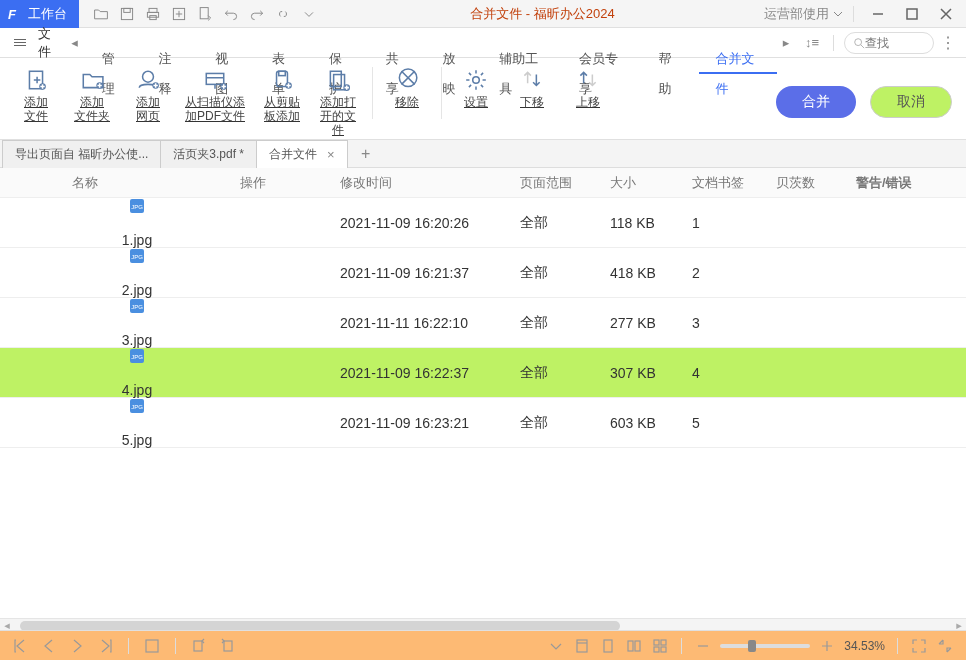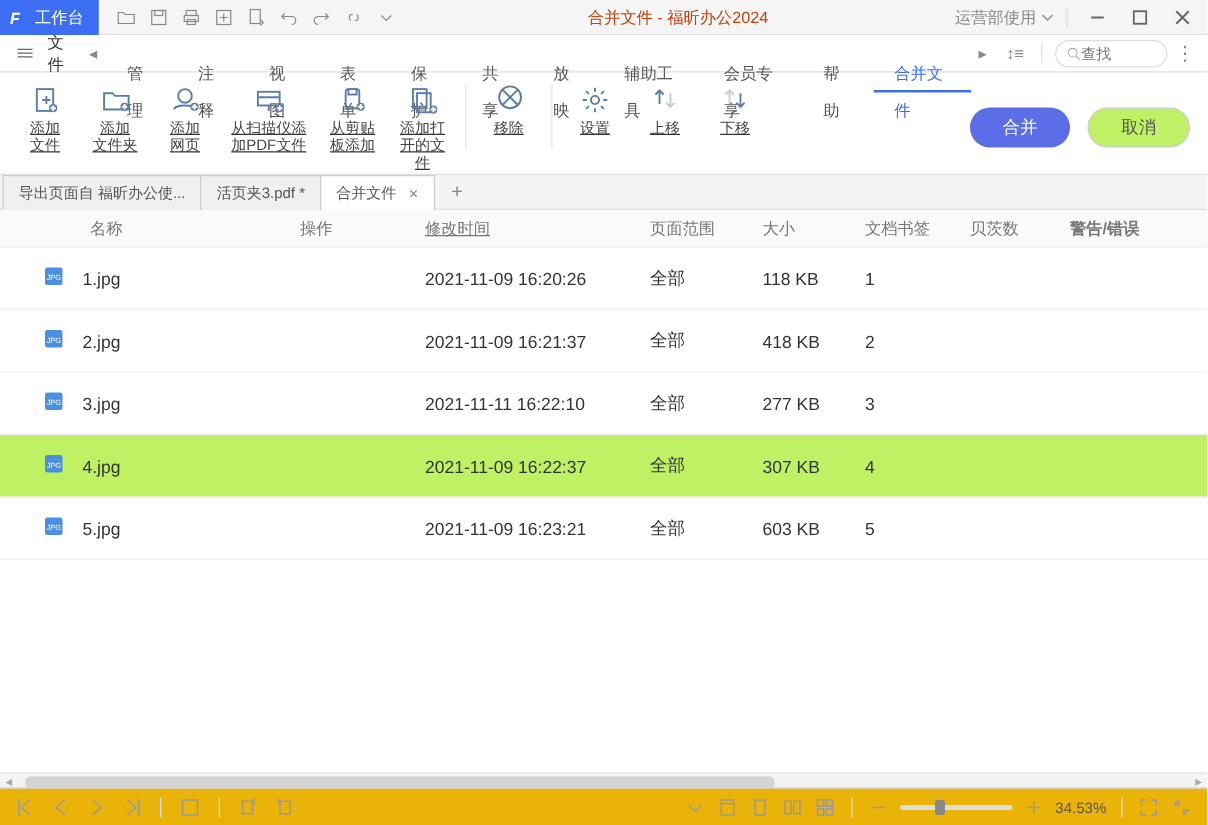--- a/index.html
+++ b/index.html
@@ -56,48 +56,48 @@
   .doctab:first-child { margin-left: 2px; }
   .doctab.active { background: #fff; }
   .doctab .close { margin-left: 10px; color: #888; font-size: 13px; }
   .doctab-text { overflow:hidden; text-overflow:ellipsis; white-space:nowrap; }
   .tab-add { width: 24px; height: 28px; display:flex; align-items:center; justify-content:center; color:#888; cursor:pointer; font-size:16px; margin-left:6px; }
 
   
   .thead { height: 30px; display: flex; align-items: center; background: #fafafa; border-bottom: 1px solid #eee; color:#777; font-size:13px; }
   .col-name   { width: 240px; padding-left: 72px; }
   .col-op     { width: 100px; }
-  .col-time   { width: 180px; text-decoration: underline; }
+  .col-time   { width: 180px; }
   .col-range  { width: 90px; }
   .col-size   { width: 82px; }
   .col-bm     { width: 84px; }
   .col-pages  { width: 80px; }
   .col-warn   { flex:1;font-weight:bold; }
 
   
   .tbody { height: 420px; overflow:auto; }
   .trow { height: 50px; display: flex; align-items: center; border-bottom: 1px solid #eee; color:#333; font-size:14px; }
   .trow.selected { background: #bef264; }
-  .cell-name { width: 240px; display:flex; align-items:center; gap:14px; padding-left:34px; }
+  .cell-name { width: 240px; display:flex; align-items:center; gap:14px; padding-left:34px;flex-direction:column; }
   .file-icon { width:18px; height:18px; }
   .cell-op { width:100px; }
   .cell-time { width:180px; }
   .cell-range { width:90px; }
   .cell-size { width:82px; }
   .cell-bm { width:84px; }
   .cell-pages { width:80px; }
   .cell-warn { flex:1; }
 
   
   .hscroll { height: 14px; background:#f4f4f4; border-top:1px solid #e5e5e5; display:flex; align-items:center; }
   .hscroll .thumb { height:10px; background:#d4d4d4; border-radius:5px; margin-left:6px; width:600px; }
   .hscroll .arrow { width:14px; text-align:center; color:#aaa; font-size:11px; }
 
   
-  .statusbar { position:absolute; bottom:0; left:0; right:0; height:30px; border-top:1px solid #e0e0e0; display:flex; align-items:center; padding:0 12px; background:#eab308; color:#888; }
+  .statusbar { position:absolute; bottom:0; left:0; right:0; height:30px; border-top:1px solid #e0e0e0; display:flex; align-items:center; padding:0 12px; background:#fdba74; color:#888; }
   .sb-left { display:flex; gap:10px; align-items:center; }
   .sb-icon { width:18px; height:18px; display:flex; align-items:center; justify-content:center; cursor:pointer; }
   .sb-icon svg { width:16px; height:16px; stroke:#999; fill:none; stroke-width:1.2; }
   .sb-sep { width:1px; height:16px; background:#ddd; margin:0 4px; }
   .sb-flex { flex:1; }
   .sb-right { display:flex; gap:8px; align-items:center; }
   .zoom-slider { width:90px; height:4px; background:#ddd; position:relative; border-radius:2px; }
   .zoom-thumb { width:8px; height:12px; background:#888; position:absolute; top:-4px; left:28px; border-radius:2px; }
   .zoom-pct { font-size:12px; color:#555; }
 </style>
@@ -309,34 +309,34 @@
           <svg viewBox="0 0 22 22">
             <circle cx="11" cy="11" r="3"></circle>
             <path d="M11 2v3M11 17v3M2 11h3M17 11h3M4.5 4.5l2 2M15.5 15.5l2 2M4.5 17.5l2-2M15.5 6.5l2-2"></path>
           </svg>
         </div>
         <div class="rb-label">设置</div>
       </div>
       <div class="rb-btn">
         <div class="rb-icon">
           <svg viewBox="0 0 22 22">
+            <path d="M7 14V4M4 7l3-3 3 3" stroke="#ccc"></path>
+            <path d="M15 6v10M12 13l3 3 3-3"></path>
+          </svg>
+        </div>
+        <div class="rb-label">下移</div>
+      </div>
+      <div class="rb-btn">
+        <div class="rb-icon">
+          <svg viewBox="0 0 22 22">
             <path d="M7 14V4M4 7l3-3 3 3"></path>
             <path d="M15 6v10M12 13l3 3 3-3" stroke="#ccc"></path>
           </svg>
         </div>
         <div class="rb-label">上移</div>
-      </div>
-      <div class="rb-btn">
-        <div class="rb-icon">
-          <svg viewBox="0 0 22 22">
-            <path d="M7 14V4M4 7l3-3 3 3" stroke="#ccc"></path>
-            <path d="M15 6v10M12 13l3 3 3-3"></path>
-          </svg>
-        </div>
-        <div class="rb-label">下移</div>
       </div>
     </div>
   <div class="ribbon-right">
     <div class="pill-btn pill-primary">合并</div>
     <div class="pill-btn pill-secondary">取消</div>
   </div>
 </div>
 
 <div class="doctabs">
   <div id="doctabs-container" style="display:flex">

